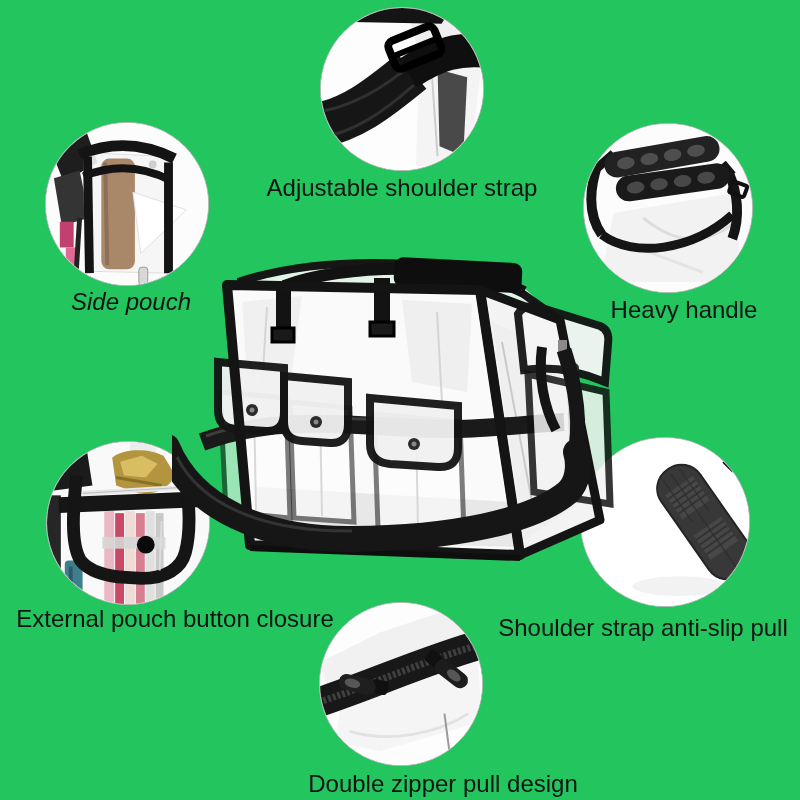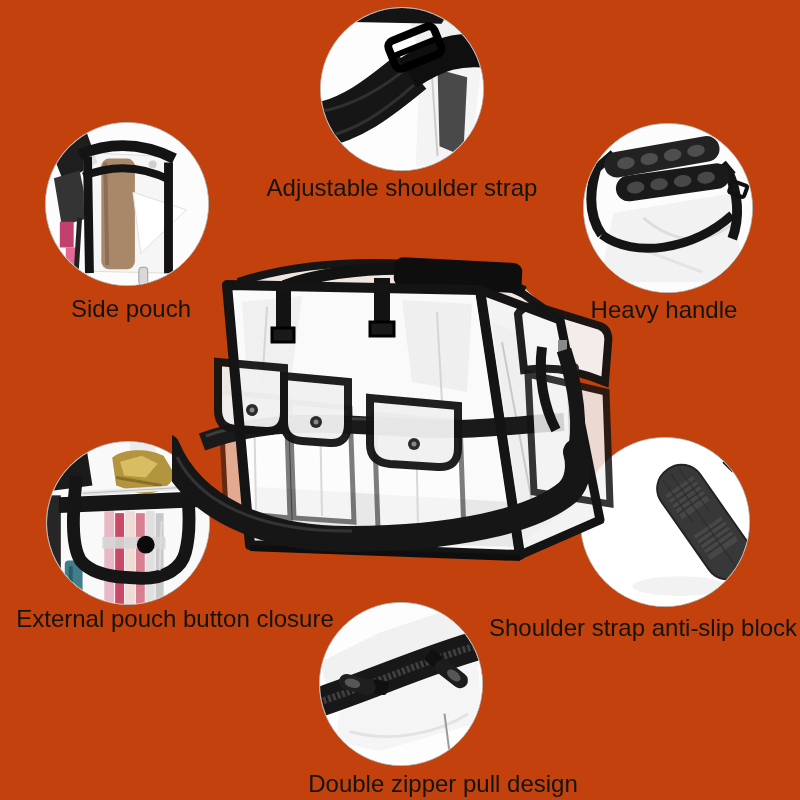--- a/index.html
+++ b/index.html
@@ -1,18 +1,18 @@
 <!DOCTYPE html>
 <html><head>
 <meta charset="utf-8">
 <style>
   html,body{margin:0;padding:0;}
   body{width:800px;height:800px;overflow:hidden;background:#ffffff;
        font-family:"Liberation Sans", sans-serif;}
-  .stage{position:relative;width:800px;height:800px;background:#c2410c;}
+  .stage{position:relative;width:800px;height:800px;background:#22c55e;}
   .callout{position:absolute;border-radius:50%;overflow:hidden;
            border:1px solid #b9b9b9;background:#fdfdfd;box-sizing:border-box;}
   .callout svg{display:block;width:100%;height:100%;}
   .callout-label{position:absolute;transform:translateX(-50%);
            white-space:nowrap;font-size:24px;color:#141414;letter-spacing:0px;}
   .product{position:absolute;left:172px;top:252px;width:460px;height:330px;}
   .product svg{display:block;width:100%;height:100%;}
 </style>
 </head>
 <body>
@@ -52,21 +52,21 @@
       <path d="M60,40 L62,144" stroke="#8d6f55" stroke-width="4"></path>
       <polygon points="88,70 142,88 96,132" fill="#ffffff" stroke="#e0e0e0" stroke-width="1"></polygon>
       <path d="M42,34 L44,152" stroke="#141414" stroke-width="9"></path>
       <path d="M124,40 L124,152" stroke="#141414" stroke-width="9"></path>
       <path d="M34,32 Q 82,12 130,36" stroke="#141414" stroke-width="11" fill="none"></path>
       <path d="M38,54 Q 82,36 126,58" stroke="#141414" stroke-width="8" fill="none"></path>
       <circle cx="108" cy="42" r="4" fill="#cfcfcf"></circle>
       <rect x="94" y="146" width="9" height="18" rx="3" fill="#d8d8d8" stroke="#9a9a9a"></rect>
     </svg>
   </div>
-  <div class="callout-label" style="left:131px;top:295px;">Side pouch</div>
+  <div class="callout-label" style="left:131px;top:288px;font-style:italic;">Side pouch</div>
 
   <div class="callout" style="left:583px;top:123px;width:170px;height:170px;">
     <svg viewBox="0 0 170 170">
       <rect width="170" height="170" fill="#fcfcfc"></rect>
       <polygon points="30,90 150,70 162,160 16,160" fill="#f2f2f2"></polygon>
       <path d="M60,95 C 90,120 120,125 152,100" stroke="#dddddd" stroke-width="3" fill="none"></path>
       <path d="M40,120 L120,150" stroke="#e4e4e4" stroke-width="3"></path>
       <path d="M14,40 C 4,70 6,95 18,112" stroke="#151515" stroke-width="10" fill="none"></path>
       <path d="M18,112 C 50,136 110,128 150,92" stroke="#151515" stroke-width="9" fill="none"></path>
       <path d="M146,48 C 156,70 158,95 150,116" stroke="#151515" stroke-width="10" fill="none"></path>
@@ -82,21 +82,21 @@
       <g transform="rotate(-10 80 34)">
         <rect x="20" y="20" width="118" height="26" rx="13" fill="#222222"></rect>
         <ellipse cx="42" cy="33" rx="9" ry="6" fill="#4e4e4e"></ellipse>
         <ellipse cx="66" cy="33" rx="9" ry="6" fill="#4e4e4e"></ellipse>
         <ellipse cx="90" cy="33" rx="9" ry="6" fill="#4e4e4e"></ellipse>
         <ellipse cx="114" cy="33" rx="9" ry="6" fill="#4e4e4e"></ellipse>
       </g>
       <rect x="148" y="60" width="16" height="12" rx="2" fill="none" stroke="#111111" stroke-width="4" transform="rotate(20 156 66)"></rect>
     </svg>
   </div>
-  <div class="callout-label" style="left:664px;top:296px;">Heavy handle</div>
+  <div class="callout-label" style="left:684px;top:296px;">Heavy handle</div>
 
   <div class="callout" style="left:46px;top:441px;width:164px;height:164px;">
     <svg viewBox="0 0 164 164">
       <rect width="164" height="164" fill="#f9f9f9"></rect>
       <polygon points="0,0 40,6 46,44 0,50" fill="#1b1b1b"></polygon>
       <rect x="0" y="54" width="14" height="110" fill="#262626"></rect>
       <rect x="84" y="0" width="26" height="30" fill="#ececec"></rect>
       <path d="M66,16 C 76,6 104,6 118,14 L 130,34 C 122,48 110,54 92,52 L 70,44 Z" fill="#b3953f"></path>
       <path d="M74,20 L 96,14 L 112,22 L 100,36 L 78,34 Z" fill="#d9bd62"></path>
       <path d="M70,36 L 116,44" stroke="#8a7026" stroke-width="3" fill="none"></path>
@@ -135,21 +135,21 @@
         <line x1="135" y1="68" x2="135" y2="102" stroke="#333333" stroke-width="2"></line>
         <line x1="141" y1="68" x2="141" y2="102" stroke="#333333" stroke-width="2"></line>
         <line x1="147" y1="68" x2="147" y2="102" stroke="#333333" stroke-width="2"></line>
         <line x1="153" y1="68" x2="153" y2="102" stroke="#333333" stroke-width="2"></line>
         <line x1="66" y1="75" x2="118" y2="75" stroke="#2d2d2d" stroke-width="1.5" opacity="0.7"></line>
         <line x1="66" y1="85" x2="184" y2="85" stroke="#2d2d2d" stroke-width="1.5" opacity="0.7"></line>
         <line x1="66" y1="95" x2="118" y2="95" stroke="#2d2d2d" stroke-width="1.5" opacity="0.7"></line>
       </g>
     </svg>
   </div>
-  <div class="callout-label" style="left:643px;top:614px;">Shoulder strap anti-slip block</div>
+  <div class="callout-label" style="left:643px;top:614px;">Shoulder strap anti-slip pull</div>
 
   <div class="callout" style="left:319px;top:602px;width:164px;height:164px;">
     <svg viewBox="0 0 164 164">
       <rect width="164" height="164" fill="#fdfdfd"></rect>
       <polygon points="0,60 60,30 120,10 164,8 164,36 10,96" fill="#f1f1f1"></polygon>
       <polygon points="20,110 120,70 160,60 164,120 60,150 16,140" fill="#f5f5f5"></polygon>
       <path d="M30,130 C 70,142 120,132 150,112" stroke="#e2e2e2" stroke-width="3" fill="none"></path>
       <path d="M-6,102 C 50,84 110,56 170,40" stroke="#181818" stroke-width="30" fill="none"></path>
       <path d="M-6,102 C 50,84 110,56 170,40" stroke="#3f3f3f" stroke-width="7" fill="none" stroke-dasharray="3 2"></path>
       <g transform="rotate(14 60 88)">

